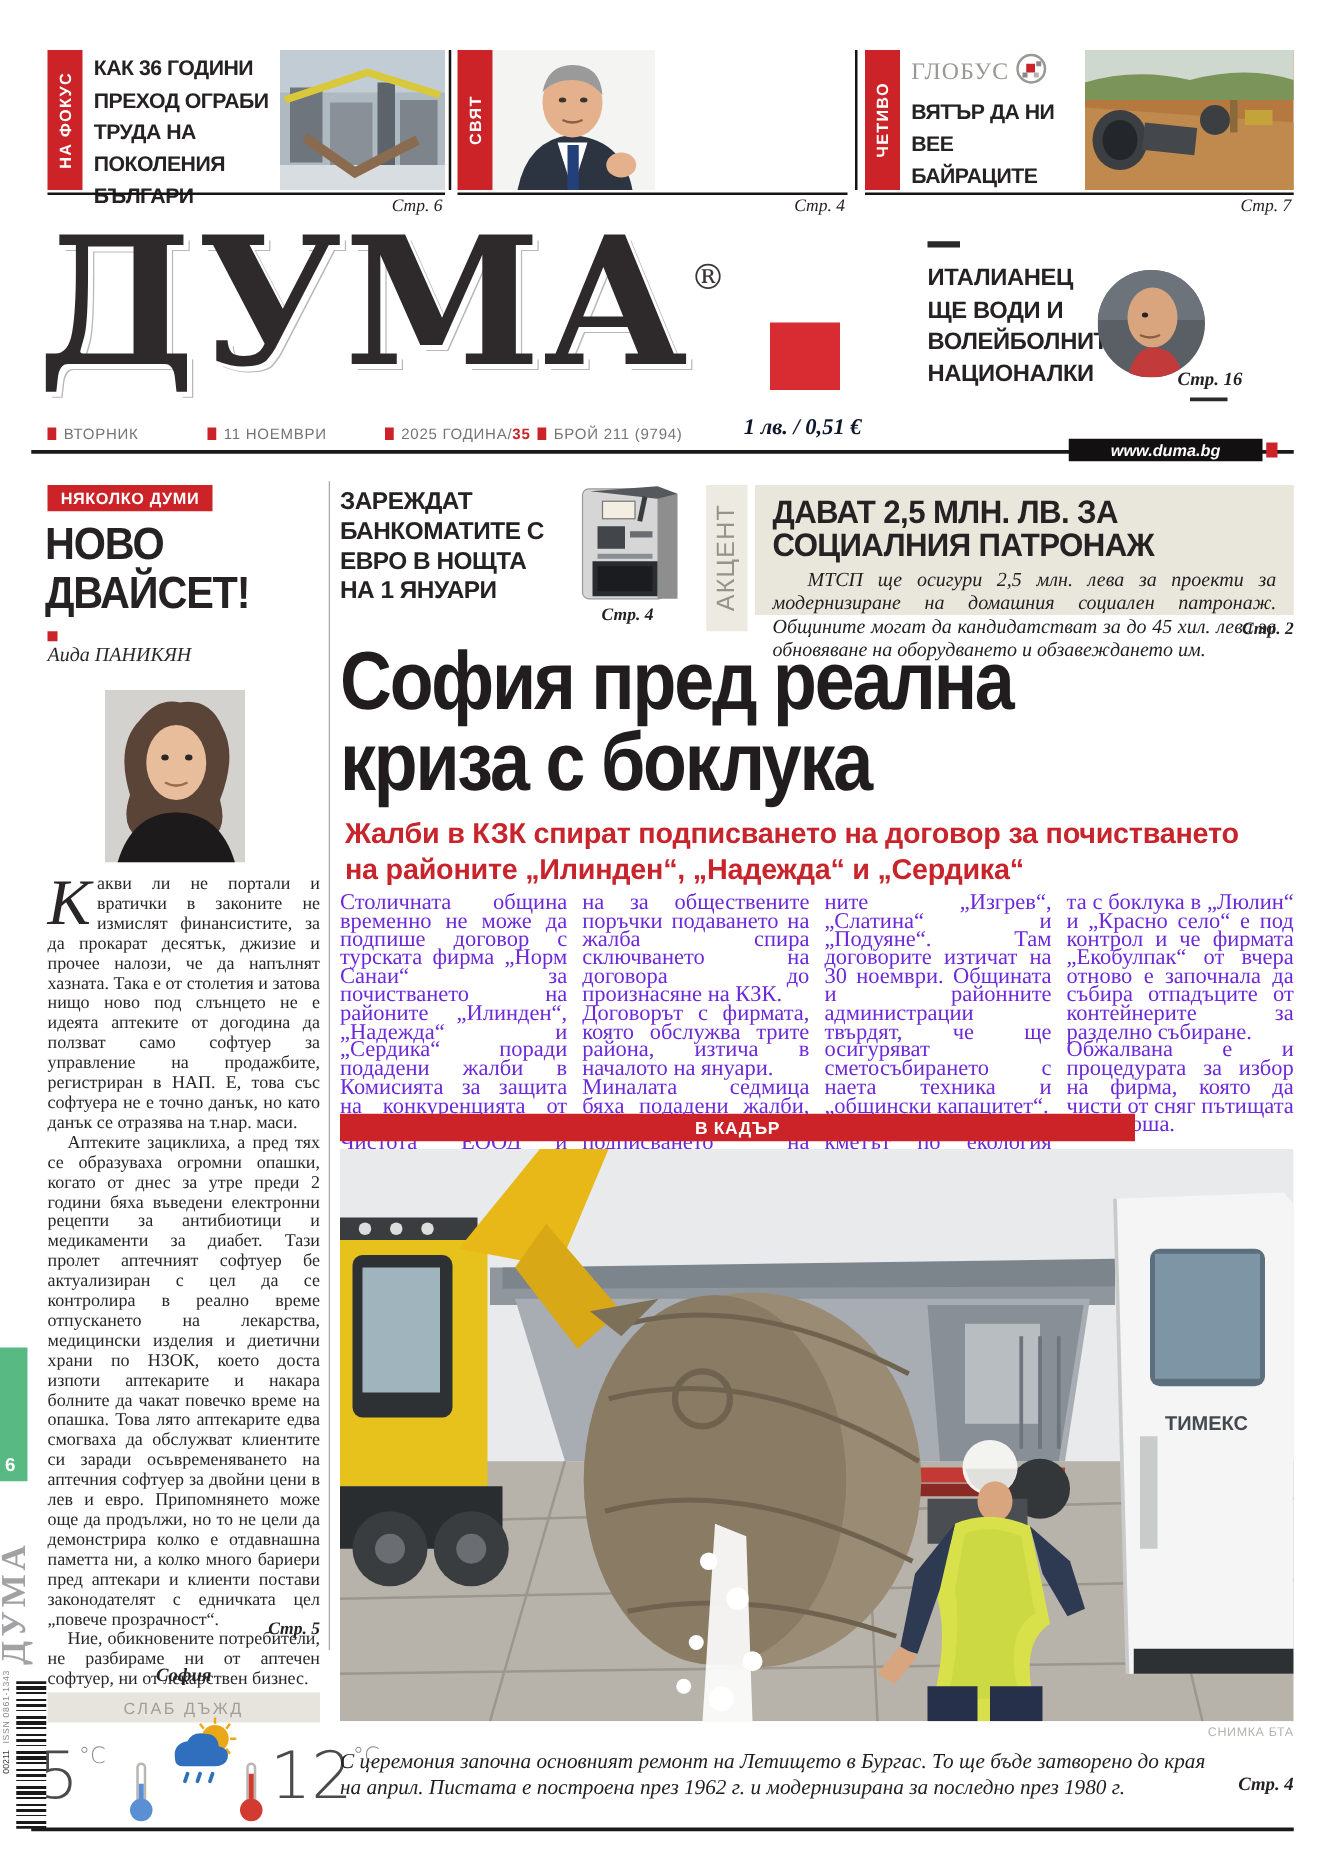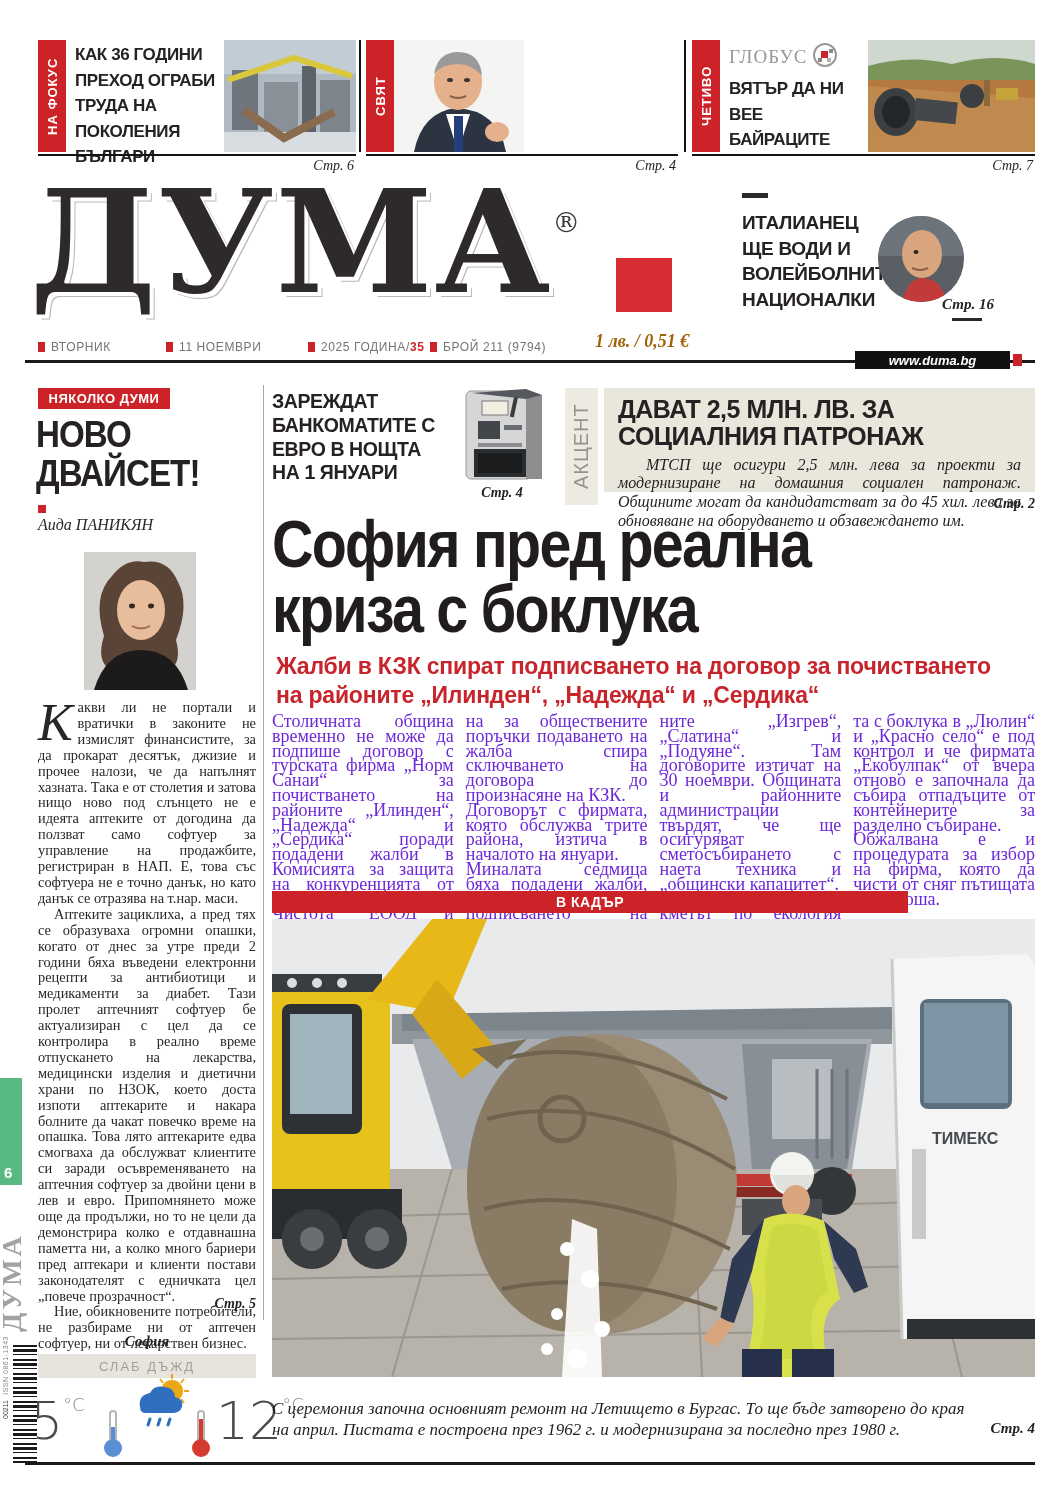--- a/index.html
+++ b/index.html
@@ -33,21 +33,21 @@
   .mast-teaser-head { position:absolute; left:742px; top:210px; width:150px; font-weight:bold; font-size:19px; line-height:1.35; letter-spacing:-0.3px; }
   .mast-photo { position:absolute; left:878px; top:216px; width:86px; height:86px; border-radius:50%; overflow:hidden; }
   .mast-page { position:absolute; left:942px; top:296px; font-family:"Liberation Serif", serif; font-style:italic; font-weight:bold; font-size:15px; }
   .mast-page-rule { position:absolute; left:952px; top:318px; width:30px; height:3px; background:#2b2829; }
 
   
   .dateline { position:absolute; left:38px; top:340px; width:997px; height:16px; font-size:12px; color:#767474; letter-spacing:0.6px; }
   .dl-item { position:absolute; top:0; white-space:nowrap; }
   .dl-sq { display:inline-block; width:7px; height:10px; background:#cc2328; margin-right:6px; vertical-align:-1px; }
   .dl-red { color:#cc2328; font-weight:bold; }
-  .price { position:absolute; left:595px; top:331px; font-family:"Liberation Serif", serif; font-style:italic; font-weight:bold; font-size:18px; color:#a16207; }
+  .price { position:absolute; left:595px; top:331px; font-family:"Liberation Serif", serif; font-style:italic; font-weight:bold; font-size:18px; color:#0f172a; }
   .dl-rule { position:absolute; left:25px; top:360px; width:1010px; height:3px; background:#1c191a; }
   .site-box { position:absolute; left:855px; top:351px; width:155px; height:18px; background:#121011; color:#fff;
               font-style:italic; font-weight:bold; font-size:13px; display:flex; align-items:center; justify-content:center; }
   .site-sq { position:absolute; left:1013px; top:354px; width:9px; height:12px; background:#cc2328; }
 
   
   .op-label { position:absolute; left:38px; top:388px; width:132px; height:21px; background:#cc2328; color:#fff;
               font-weight:bold; font-size:13px; display:flex; align-items:center; justify-content:center; letter-spacing:0.5px; }
   .op-title { position:absolute; left:36px; top:416px; font-weight:900; font-size:36px; line-height:1.08; letter-spacing:-1px;
               transform:scaleX(0.92); transform-origin:left top; }
@@ -386,20 +386,21 @@
       <ellipse cx="524" cy="282" rx="14" ry="16" fill="#d9a57e"></ellipse>
       <path d="M492 300 Q520 288 552 302 L568 380 Q540 398 560 458 L470 458 Q488 398 478 360 Z" fill="#d8e04a"></path>
       <path d="M500 308 Q520 300 545 310 L556 372 Q530 386 544 440 L486 440 Q498 390 492 352 Z" fill="#cdd943"></path>
       <path d="M492 300 L460 340 L448 400 L462 404 L480 352 Z" fill="#2e3a52"></path>
       <path d="M552 302 L584 330 L596 368 L582 374 L562 340 Z" fill="#2e3a52"></path>
       <rect x="470" y="430" width="40" height="28" fill="#26304a"></rect>
       <rect x="520" y="430" width="42" height="28" fill="#26304a"></rect>
       <path d="M448 398 L430 420 L444 428 L462 406 Z" fill="#d9a57e"></path>
     </svg>
   </div>
+  <div class="photo-credit">СНИМКА БТА</div>
   <div class="caption">С церемония започна основният ремонт на Летището в Бургас. То ще бъде затворено до края на април. Пистата е построена през 1962 г. и модернизирана за последно през 1980 г.</div>
   <div class="caption-page">Стр. 4</div>
   <div class="bottom-rule"></div>
 
   <div class="edge-green">
       <span>6</span>
     </div>
   <div class="edge-brand">ДУМА</div>
   <div class="edge-issn">ISSN 0861-1343</div>
   <div class="barcode"></div>

